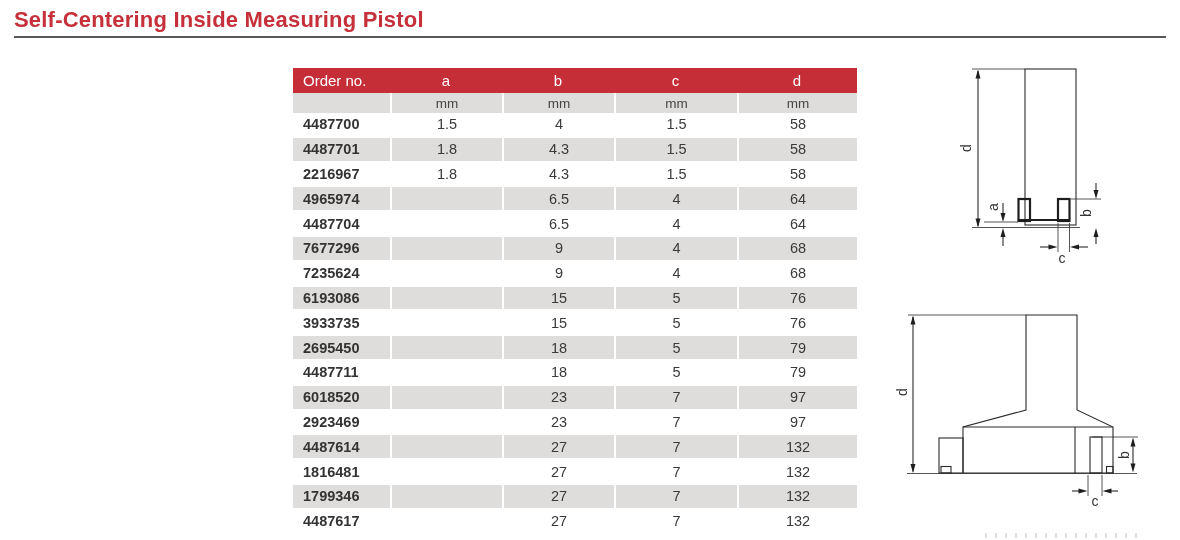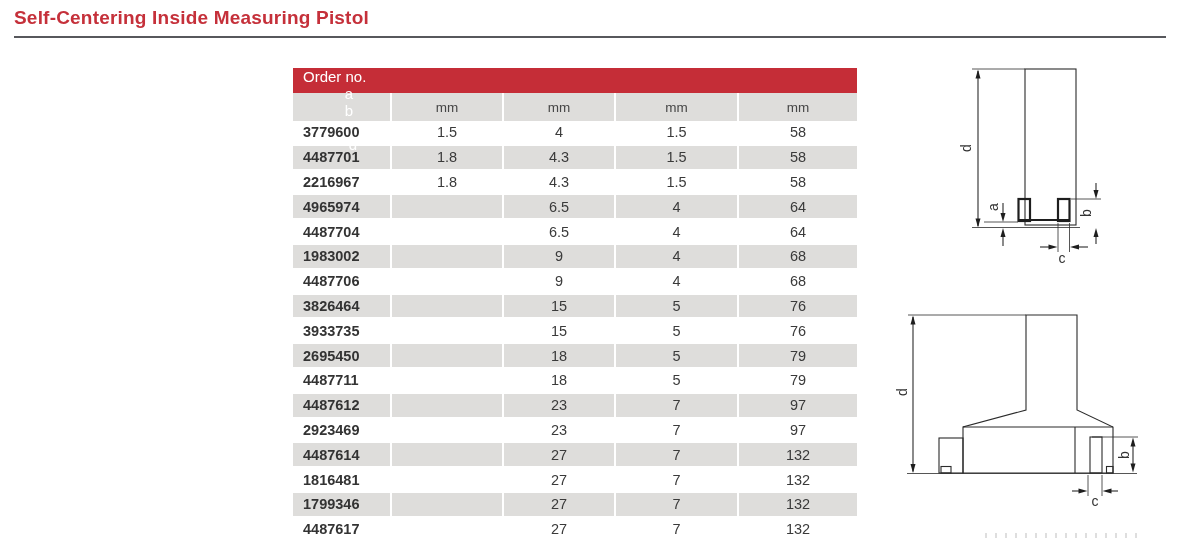--- a/index.html
+++ b/index.html
@@ -2,36 +2,36 @@
 <html><head>
 <meta charset="utf-8">
 <style>
   html,body{margin:0;padding:0;}
   body{
     width:1180px;height:540px;position:relative;overflow:hidden;
     background:#ffffff;font-family:"Liberation Sans",sans-serif;
   }
   .page-title{
     position:absolute;left:14px;top:7px;
-    font-size:19px;font-weight:700;color:#C5303A;letter-spacing:.2px;
+    font-size:22px;font-weight:700;color:#C5303A;letter-spacing:.2px;
   }
   .title-rule{
     position:absolute;left:14px;top:36px;width:1152px;height:2px;background:#57585C;
   }
   
   .dim-table{position:absolute;left:293px;top:68px;width:564px;font-size:14.5px;color:#3A3A3A;}
   .trow,.thead,.tunits{display:flex;box-sizing:border-box;}
   .cell{box-sizing:border-box;display:flex;align-items:center;justify-content:center;}
   .col0{width:97px;justify-content:flex-start;padding-left:10px;}
   .col1{width:112px;}
   .col2{width:112px;}
   .col3{width:123px;}
   .col4{width:120px;}
-  .thead{height:25px;background:#C52D37;color:#ffffff;font-size:15px;flex-direction:column;}
-  .tunits{height:28px;background:#DEDDDB;font-size:13.5px;color:#464646;}
+  .thead{height:25px;background:#C52D37;color:#ffffff;font-size:15px;}
+  .tunits{height:20px;background:#DEDDDB;font-size:13.5px;color:#464646;}
   .tunits .cell + .cell{border-left:2px solid #ffffff;}
   .trow{height:24.8px;border-bottom:2.5px solid #ffffff;background:#ffffff;}
   .trow.alt{background:#DEDDDB;}
   .trow .cell + .cell{border-left:2px solid #ffffff;}
   .trow .order{font-weight:700;color:#333333;}
   
   .diag{position:absolute;}
   .diag text{font-size:14px;fill:#333333;font-family:"Liberation Sans",sans-serif;}
   .thin{stroke:#2B2B2B;stroke-width:1.1;fill:none;}
   .bold{stroke:#1E1E1E;stroke-width:2.2;fill:none;}
@@ -59,21 +59,21 @@
   </div>
   <div class="tunits">
     <div class="cell col0"></div>
     <div class="cell col1">mm</div>
     <div class="cell col2">mm</div>
     <div class="cell col3">mm</div>
     <div class="cell col4">mm</div>
   </div>
   <div>
       <div class="trow">
-    <div class="cell col0 order">3779600</div>
+    <div class="cell col0 order">4487700</div>
     <div class="cell col1">1.5</div>
     <div class="cell col2">4</div>
     <div class="cell col3">1.5</div>
     <div class="cell col4">58</div>
   </div>
       <div class="trow alt">
     <div class="cell col0 order">4487701</div>
     <div class="cell col1">1.8</div>
     <div class="cell col2">4.3</div>
     <div class="cell col3">1.5</div>
@@ -94,35 +94,35 @@
     <div class="cell col4">64</div>
   </div>
       <div class="trow">
     <div class="cell col0 order">4487704</div>
     <div class="cell col1"></div>
     <div class="cell col2">6.5</div>
     <div class="cell col3">4</div>
     <div class="cell col4">64</div>
   </div>
       <div class="trow alt">
-    <div class="cell col0 order">1983002</div>
+    <div class="cell col0 order">7677296</div>
     <div class="cell col1"></div>
     <div class="cell col2">9</div>
     <div class="cell col3">4</div>
     <div class="cell col4">68</div>
   </div>
       <div class="trow">
-    <div class="cell col0 order">4487706</div>
+    <div class="cell col0 order">7235624</div>
     <div class="cell col1"></div>
     <div class="cell col2">9</div>
     <div class="cell col3">4</div>
     <div class="cell col4">68</div>
   </div>
       <div class="trow alt">
-    <div class="cell col0 order">3826464</div>
+    <div class="cell col0 order">6193086</div>
     <div class="cell col1"></div>
     <div class="cell col2">15</div>
     <div class="cell col3">5</div>
     <div class="cell col4">76</div>
   </div>
       <div class="trow">
     <div class="cell col0 order">3933735</div>
     <div class="cell col1"></div>
     <div class="cell col2">15</div>
     <div class="cell col3">5</div>
@@ -136,21 +136,21 @@
     <div class="cell col4">79</div>
   </div>
       <div class="trow">
     <div class="cell col0 order">4487711</div>
     <div class="cell col1"></div>
     <div class="cell col2">18</div>
     <div class="cell col3">5</div>
     <div class="cell col4">79</div>
   </div>
       <div class="trow alt">
-    <div class="cell col0 order">4487612</div>
+    <div class="cell col0 order">6018520</div>
     <div class="cell col1"></div>
     <div class="cell col2">23</div>
     <div class="cell col3">7</div>
     <div class="cell col4">97</div>
   </div>
       <div class="trow">
     <div class="cell col0 order">2923469</div>
     <div class="cell col1"></div>
     <div class="cell col2">23</div>
     <div class="cell col3">7</div>

